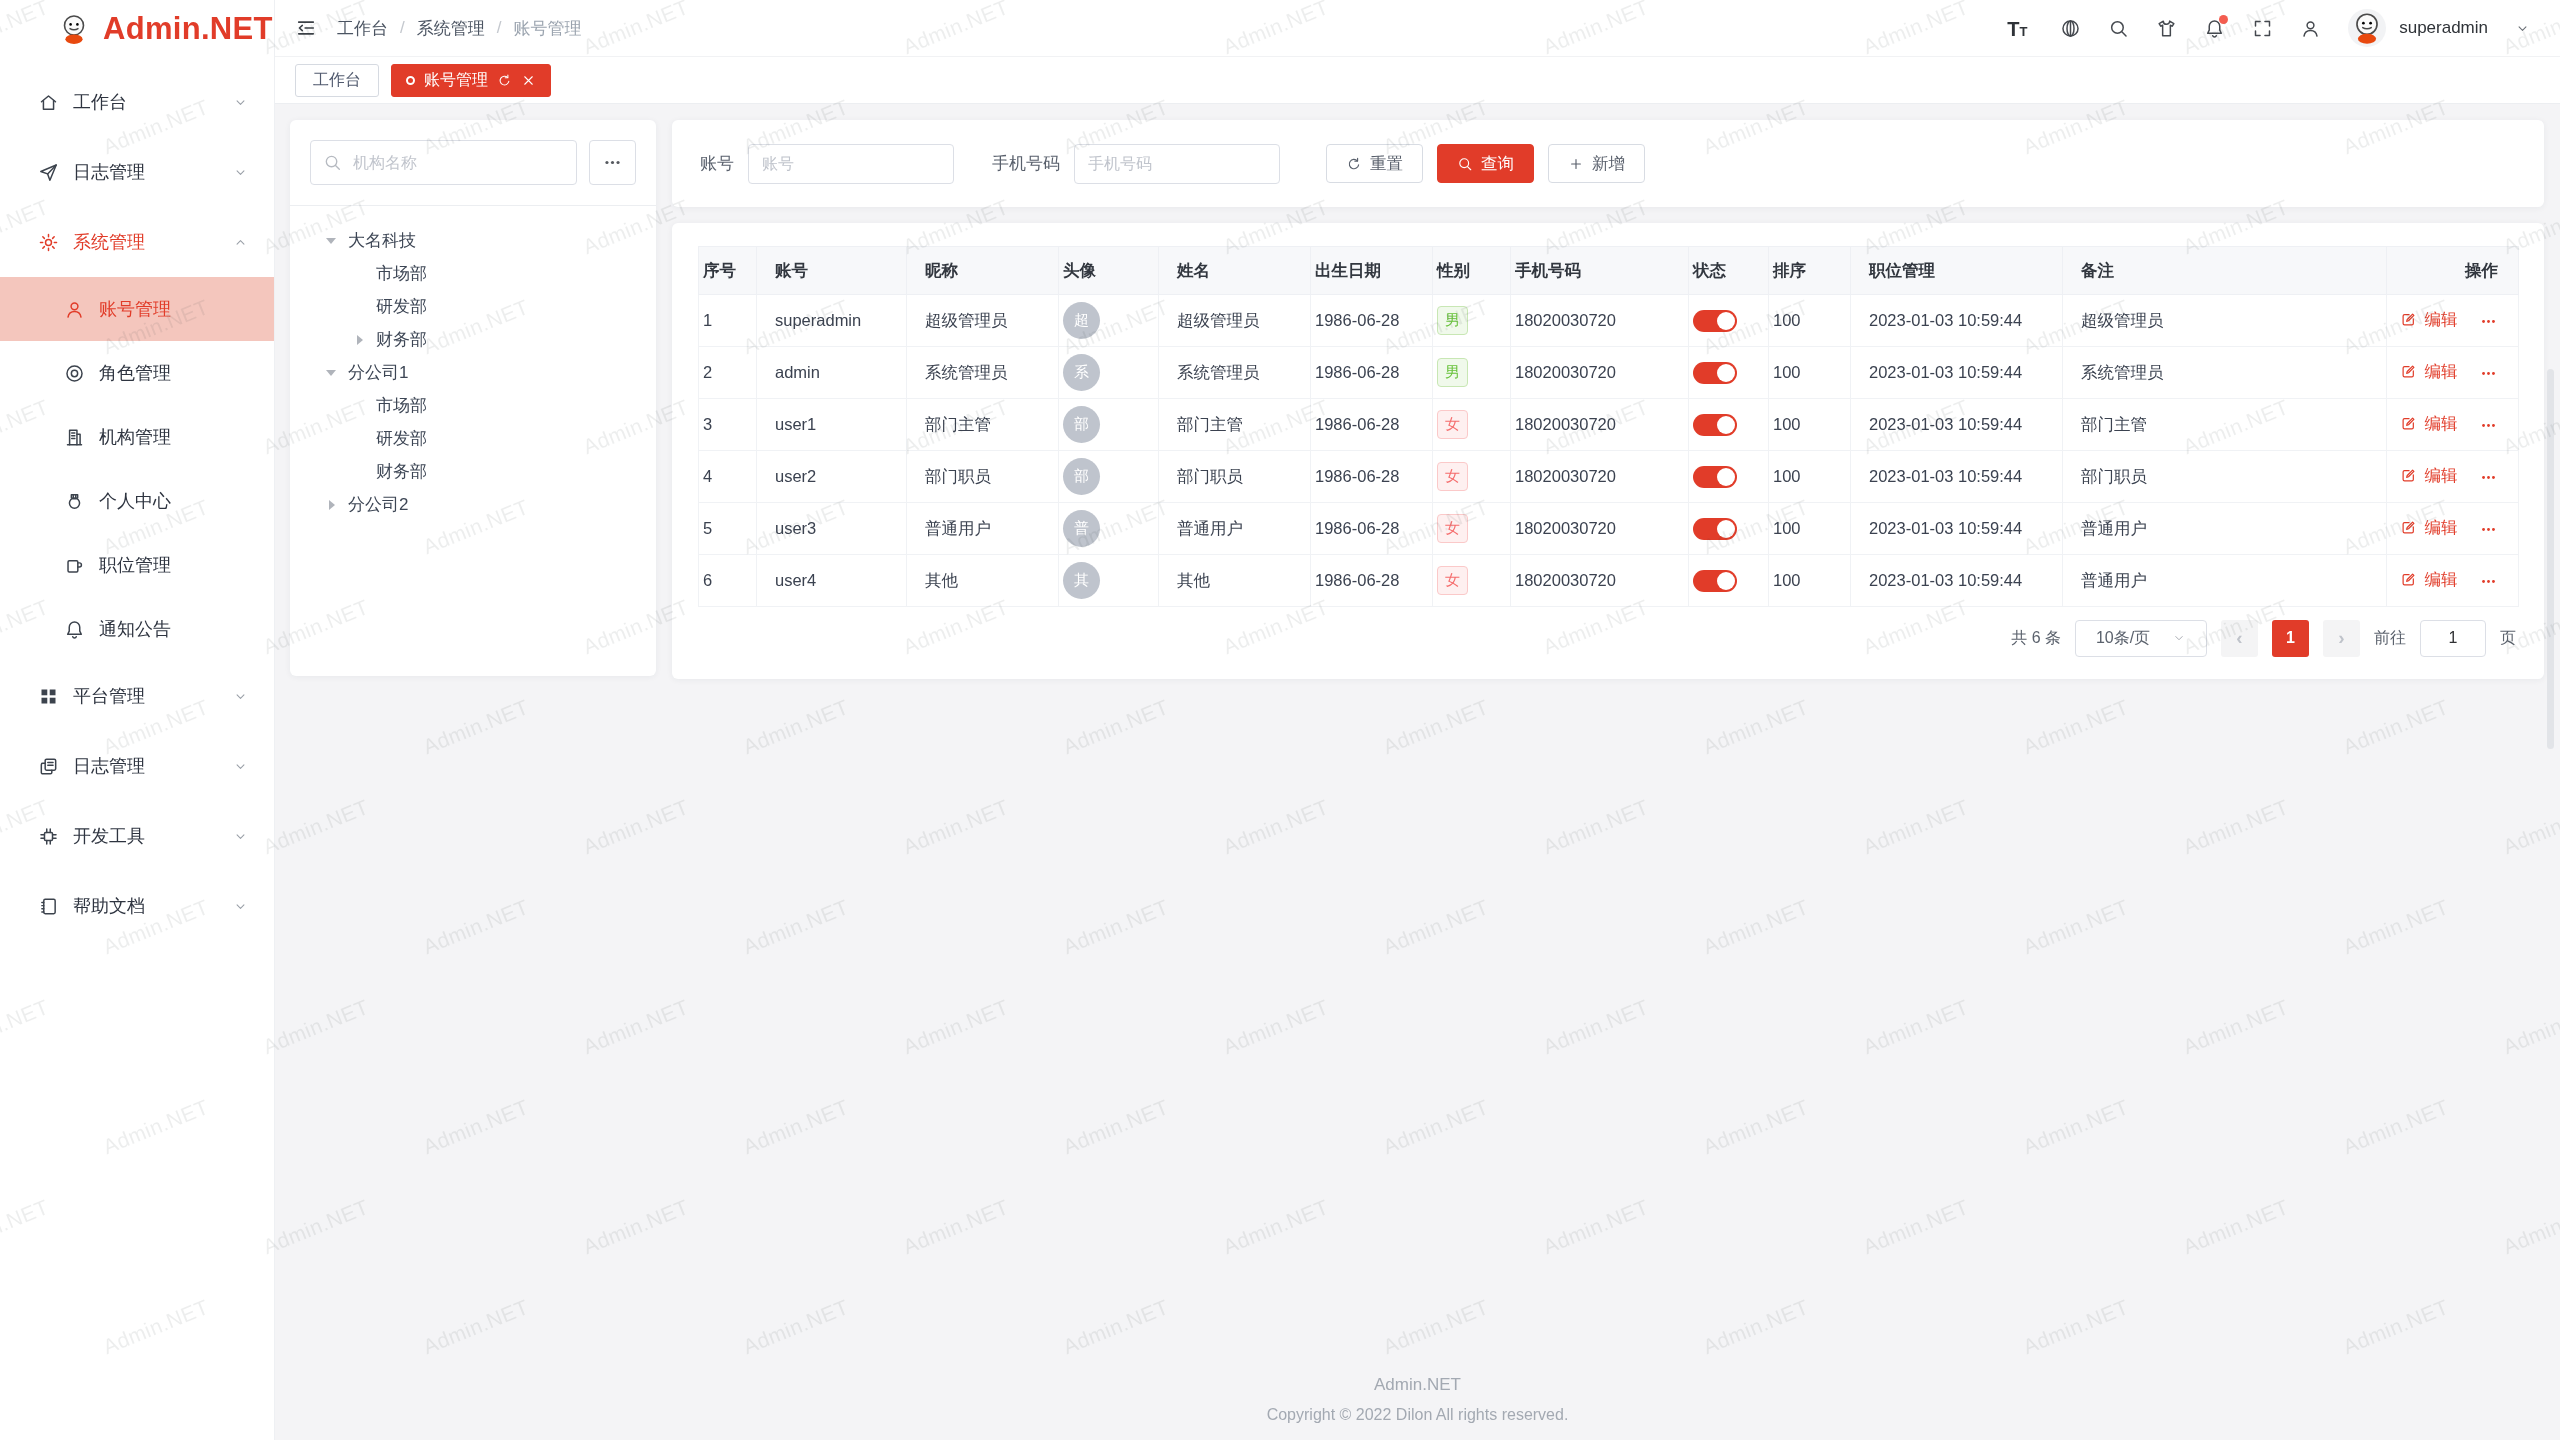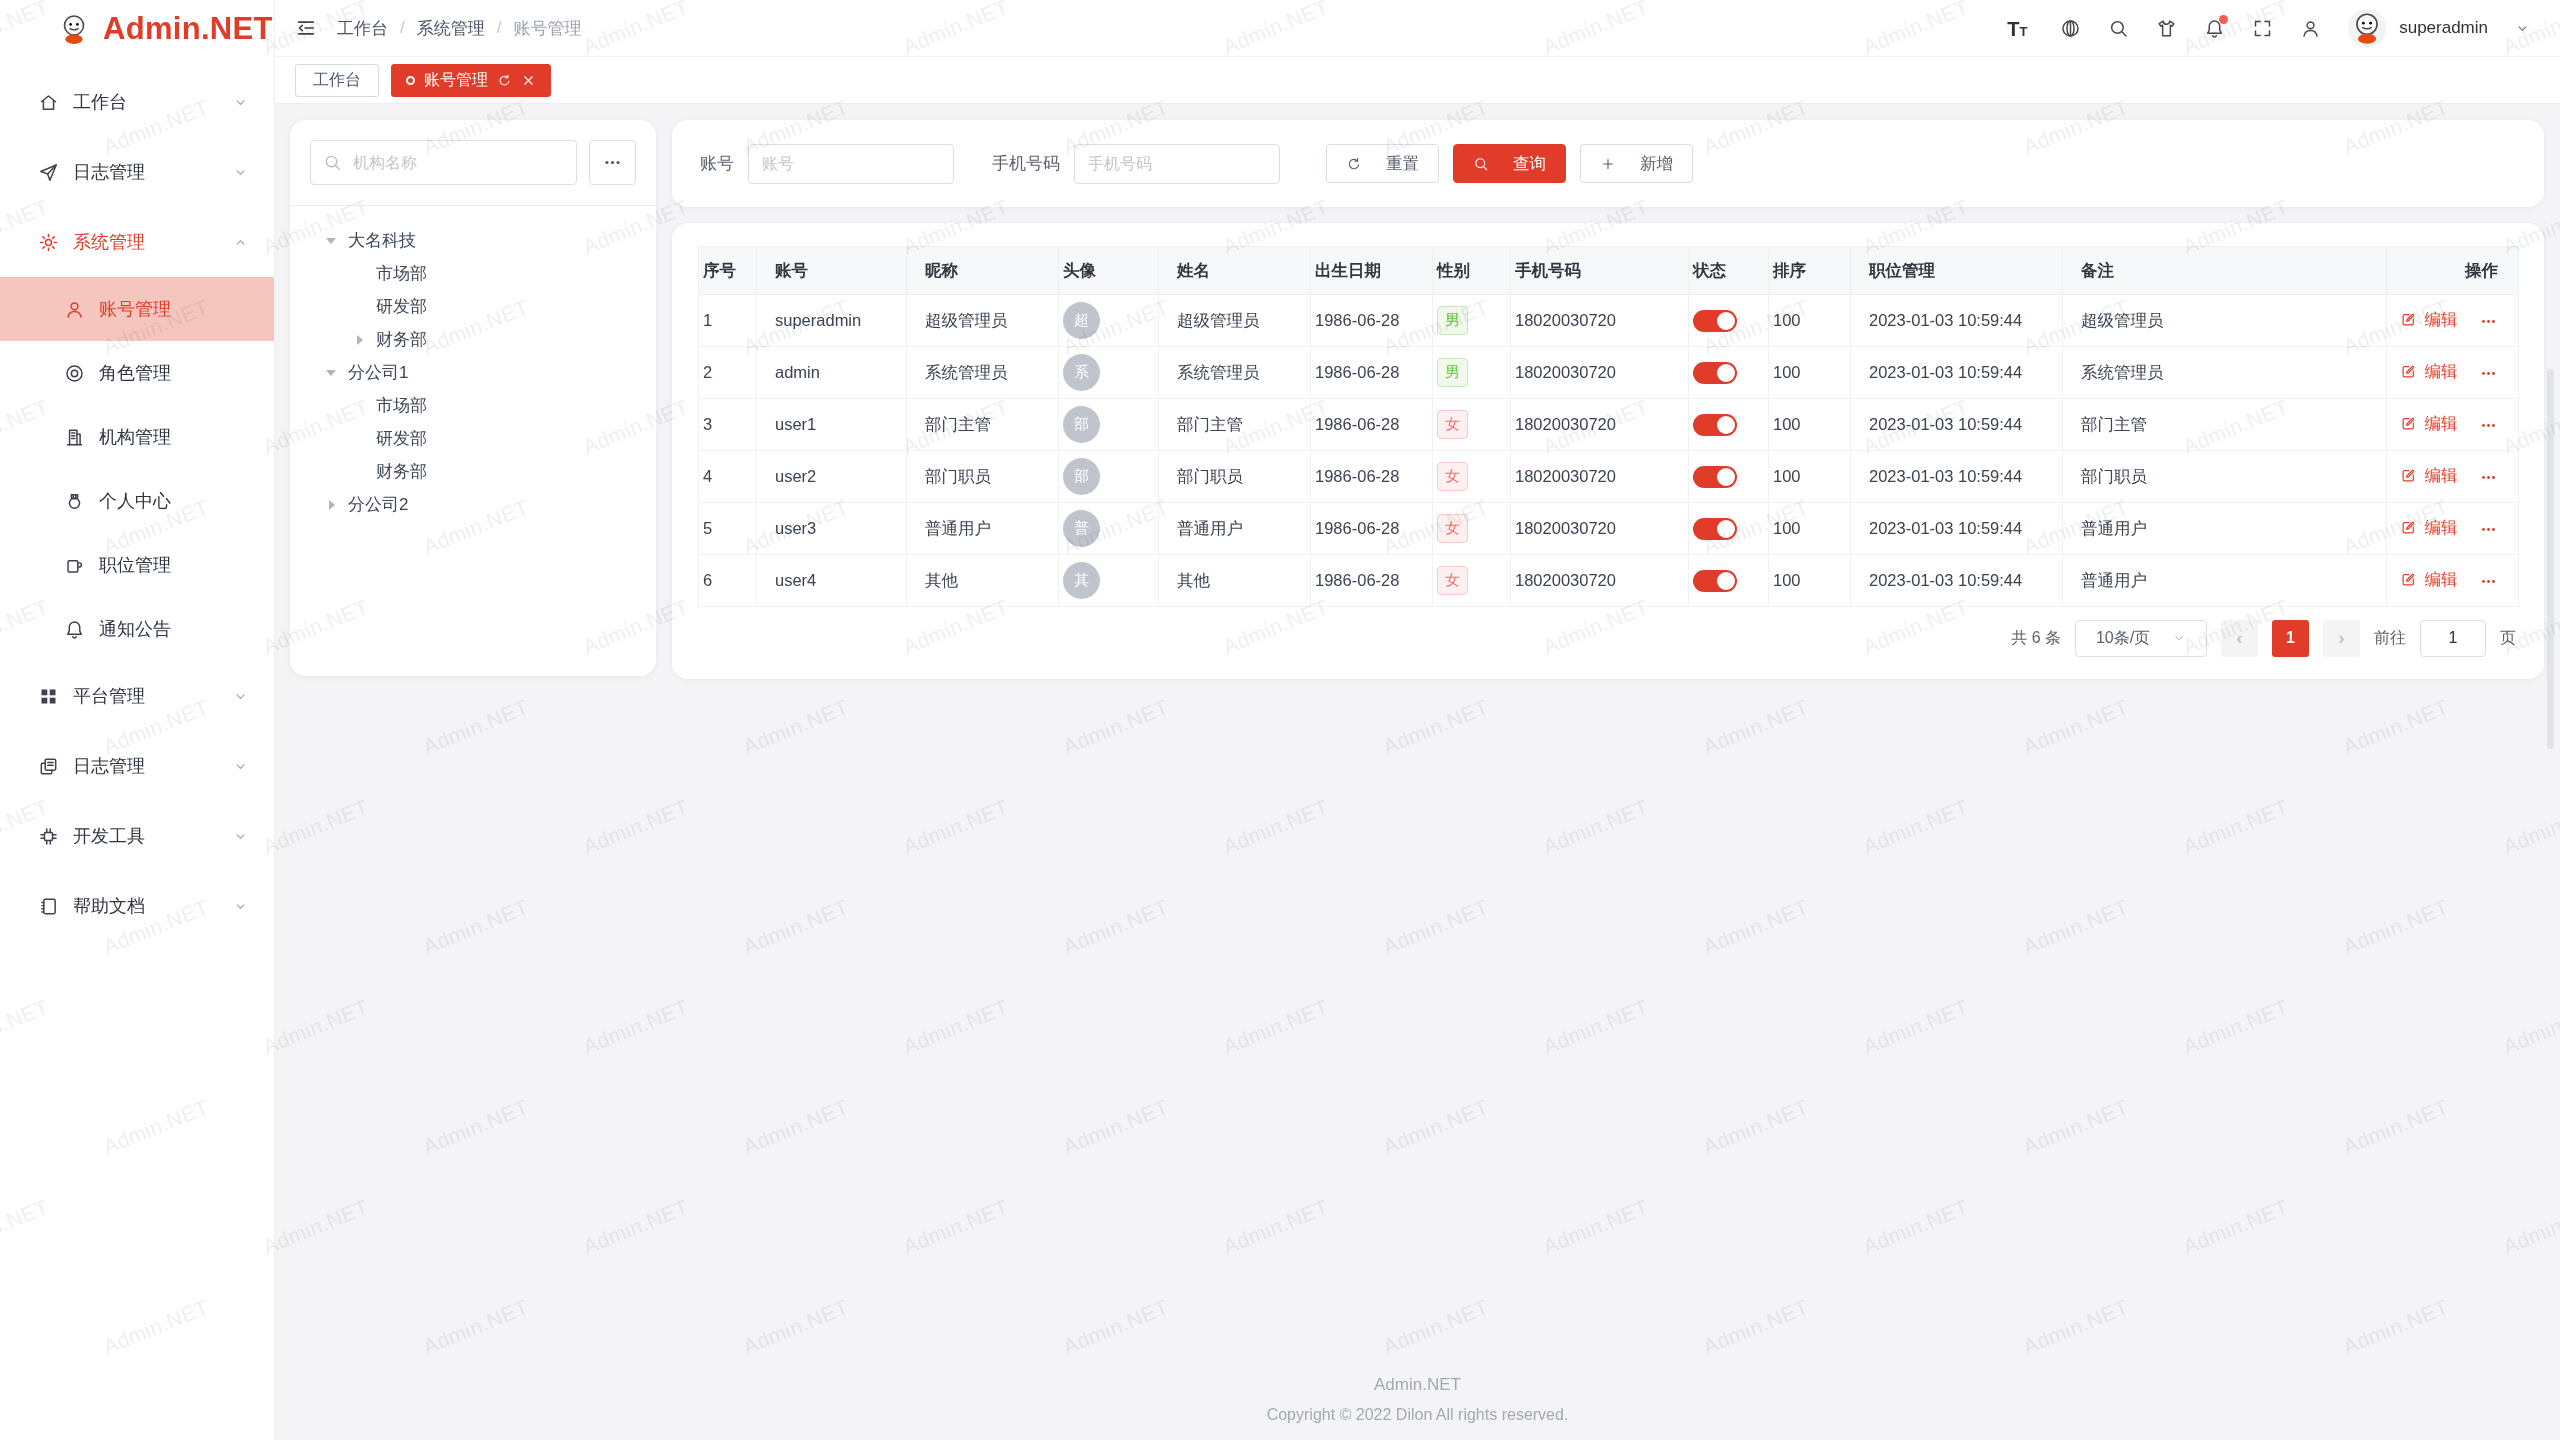--- a/index.html
+++ b/index.html
@@ -47,21 +47,21 @@
 
   
   .tabbar{height:47px;background:#fff;display:flex;align-items:center;padding-left:20px;border-bottom:1px solid #eceef1;flex-shrink:0}
   .tab{display:inline-flex;align-items:center;height:33px;padding:0 17px;border:1px solid #d6dae1;border-radius:3px;background:#fff;color:#515a6e;font-size:16px;margin-right:12px;cursor:pointer;gap:9px}
   .tab.active{background:var(--primary);border-color:var(--primary);color:#fff;padding:0 14px}
   .tab-dot{width:9px;height:9px;border:2.5px solid #fff;border-radius:50%;background:transparent}
   .tab-ic{width:15px;height:15px;color:#fff;cursor:pointer}
 
   
   .content{flex:1;display:flex;gap:16px;padding:16px 16px 0 15px;align-items:flex-start;position:relative}
-  .card{background:#fff;border-radius:16px;box-shadow:0 1px 6px rgba(31,45,61,.06)}
+  .card{background:#fff;border-radius:6px;box-shadow:0 1px 6px rgba(31,45,61,.06)}
 
   .tree-card{width:366px;height:556px;padding:20px;flex-shrink:0}
   .tree-top{display:flex;gap:12px}
   .tree-search{position:relative;flex:1}
   .ts-icon{position:absolute;left:13px;top:13px;width:19px;height:19px;color:#b6bac1}
   .tree-search input{width:100%;height:45px;border:1px solid #dcdfe6;border-radius:4px;padding:0 12px 0 42px;font-size:16px;color:#303133;outline:none;font-family:inherit}
   .tree-search input::placeholder{color:#c0c4cc}
   .more-btn{width:47px;height:45px;border:1px solid #dcdfe6;border-radius:4px;background:#fff;display:flex;align-items:center;justify-content:center;cursor:pointer;color:#55595f}
   .more-btn .ic{width:19px;height:19px}
   .tree-divider{height:1px;background:#eceef1;margin:20px -20px 18px}
@@ -73,21 +73,21 @@
   .caret.collapsed::before{content:'';border:5px solid transparent;border-left:6px solid #b0b4bb;margin-left:6px}
   .tn-label{margin-left:6px;white-space:nowrap}
 
   .right-col{flex:1;display:flex;flex-direction:column;gap:16px;min-width:0}
   .filter-card{height:87px;display:flex;align-items:center;padding:0 28px;font-size:17px;color:#59606c}
   .filter-card label{flex-shrink:0}
   .f-input{width:206px;height:40px;border:1px solid #dcdfe6;border-radius:4px;margin-left:14px;padding:0 13px;font-size:16px;color:#303133;outline:none;font-family:inherit}
   .f-input::placeholder{color:#c0c4cc}
   .lbl2{margin-left:38px}
   .btns{display:flex;gap:14px;margin-left:46px}
-  .btn{display:inline-flex;align-items:center;gap:24px;height:39px;padding:0 19px;border-radius:4px;font-size:16.5px;cursor:pointer;border:1px solid #d8dce3;background:#fff;color:#585f6b;font-family:inherit}
+  .btn{display:inline-flex;align-items:center;gap:8px;height:39px;padding:0 19px;border-radius:4px;font-size:16.5px;cursor:pointer;border:1px solid #d8dce3;background:#fff;color:#585f6b;font-family:inherit}
   .btn .b-ic{width:16px;height:16px}
   .btn.primary{background:var(--primary);border-color:var(--primary);color:#fff}
 
   
   .table-card{height:456px;padding:23px 26px 0;position:relative}
   table{width:100%;border-collapse:collapse;table-layout:fixed}
   th{background:#f7f8fa;height:48px;font-size:16.5px;color:#32373f;font-weight:600;text-align:left;padding:0 0 0 18px;border:1px solid #eef0f4;white-space:nowrap}
   td{height:52px;font-size:16.5px;color:#3b4250;border:1px solid #f0f2f5;padding:0 0 0 18px;white-space:nowrap;overflow:hidden}
   th.c,td.c{text-align:left;padding:0 4px}
   th.op,td.op{text-align:right;padding:0 20px 0 0}

